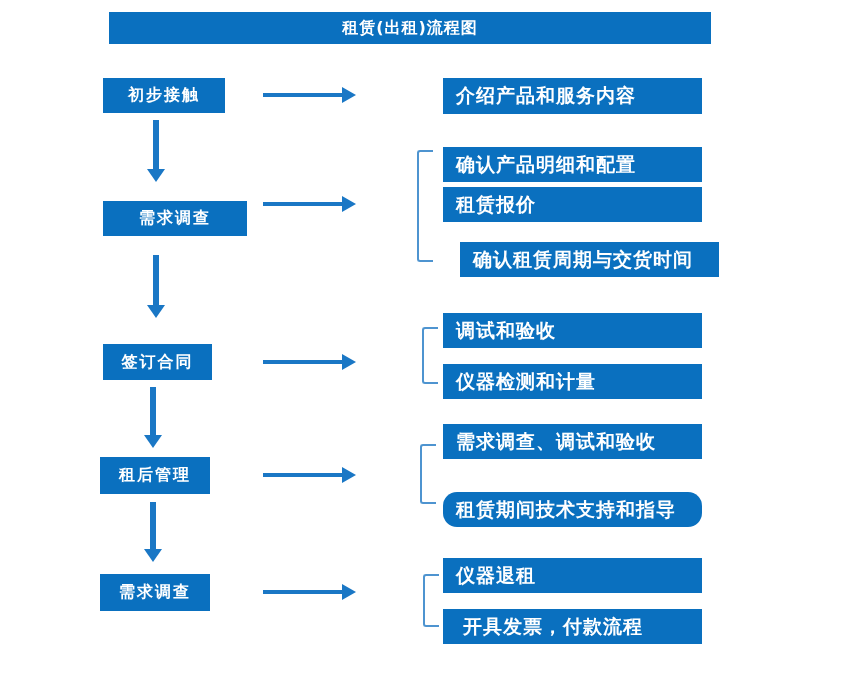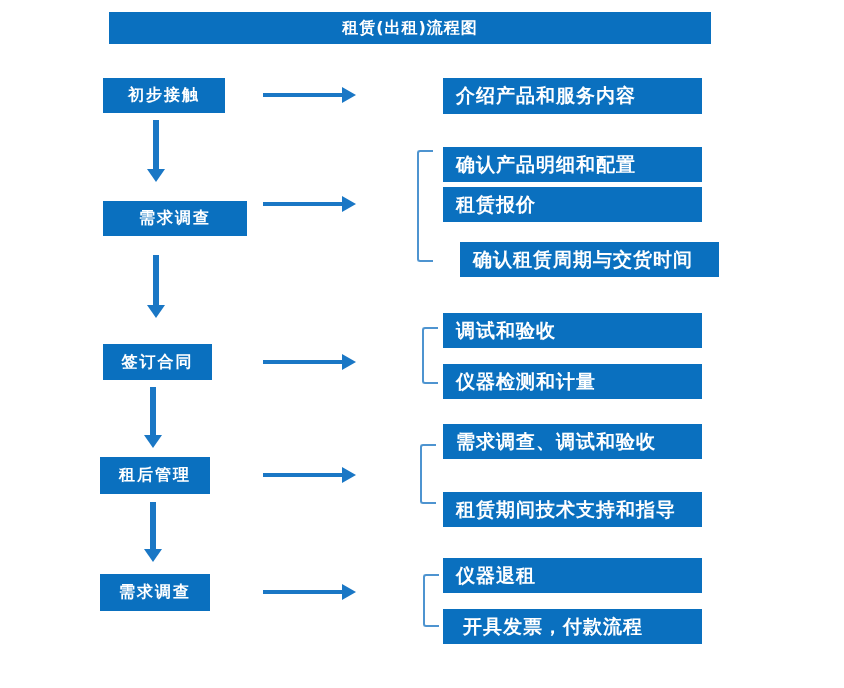--- a/index.html
+++ b/index.html
@@ -129,18 +129,18 @@
   <div class="box output-box" style="top:78px; height:36px;">介绍产品和服务内容</div>
 
   <div class="box output-box" style="top:115px;margin-top:32px;">确认产品明细和配置</div>
   <div class="box output-box" style="top:187px;">租赁报价</div>
   <div class="box output-box" style="top:242px;margin-left:17px;">确认租赁周期与交货时间</div>
 
   <div class="box output-box" style="top:313px;">调试和验收</div>
   <div class="box output-box" style="top:364px;">仪器检测和计量</div>
 
   <div class="box output-box" style="top:424px;">需求调查、调试和验收</div>
-  <div class="box output-box" style="top:492px;">租赁期间技术支持和指导</div>
+  <div class="box output-box" style="top:492px;border-radius:14px;">租赁期间技术支持和指导</div>
 
   <div class="box output-box" style="top:558px;">仪器退租</div>
   <div class="box output-box" style="top:609px;padding-left:20px;">开具发票，付款流程</div>
 
 </div>
 
 </body></html>

